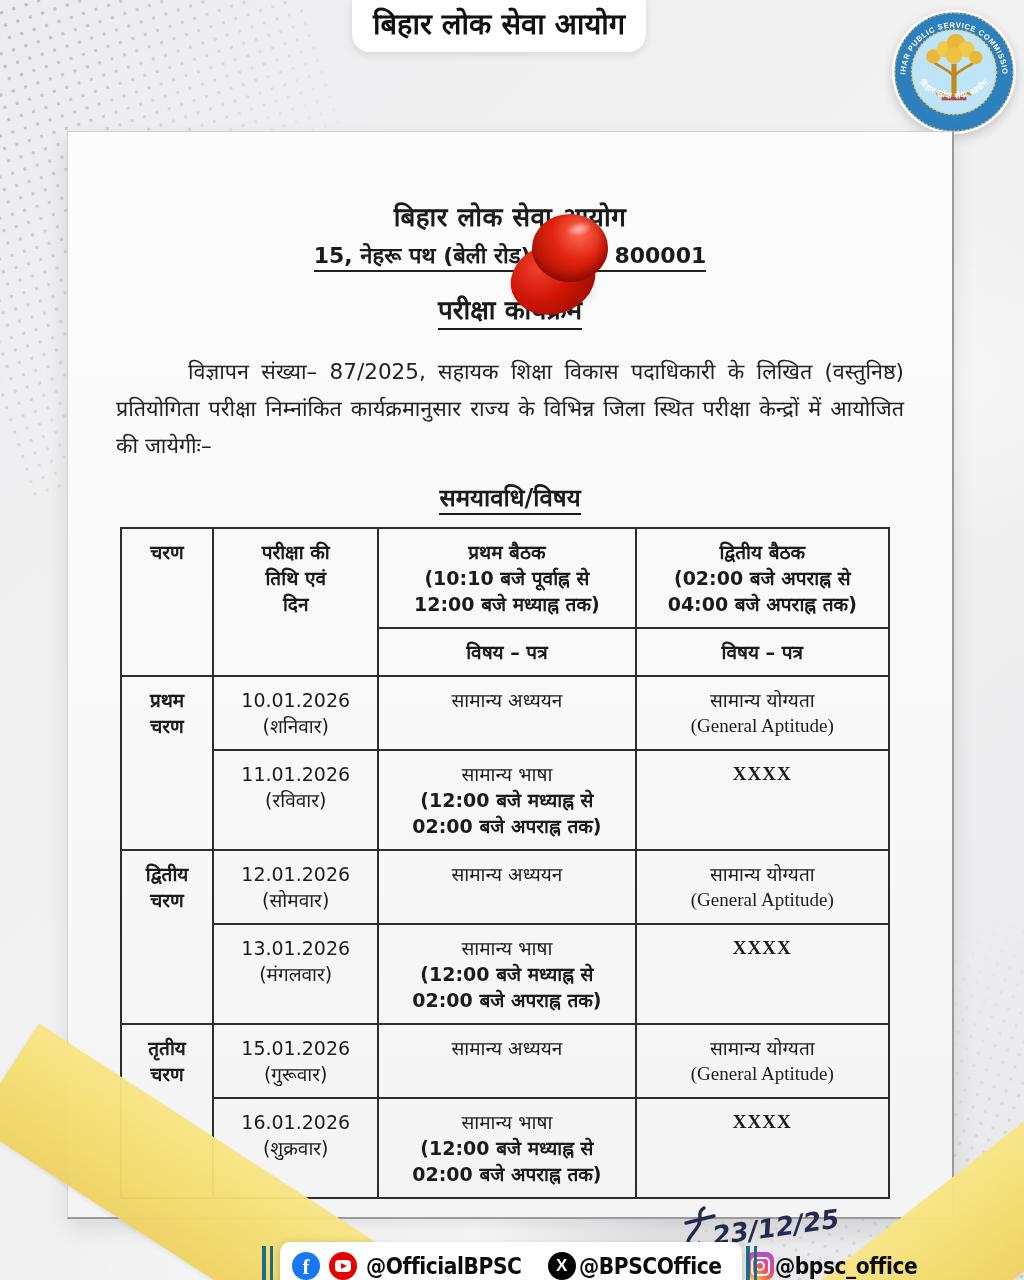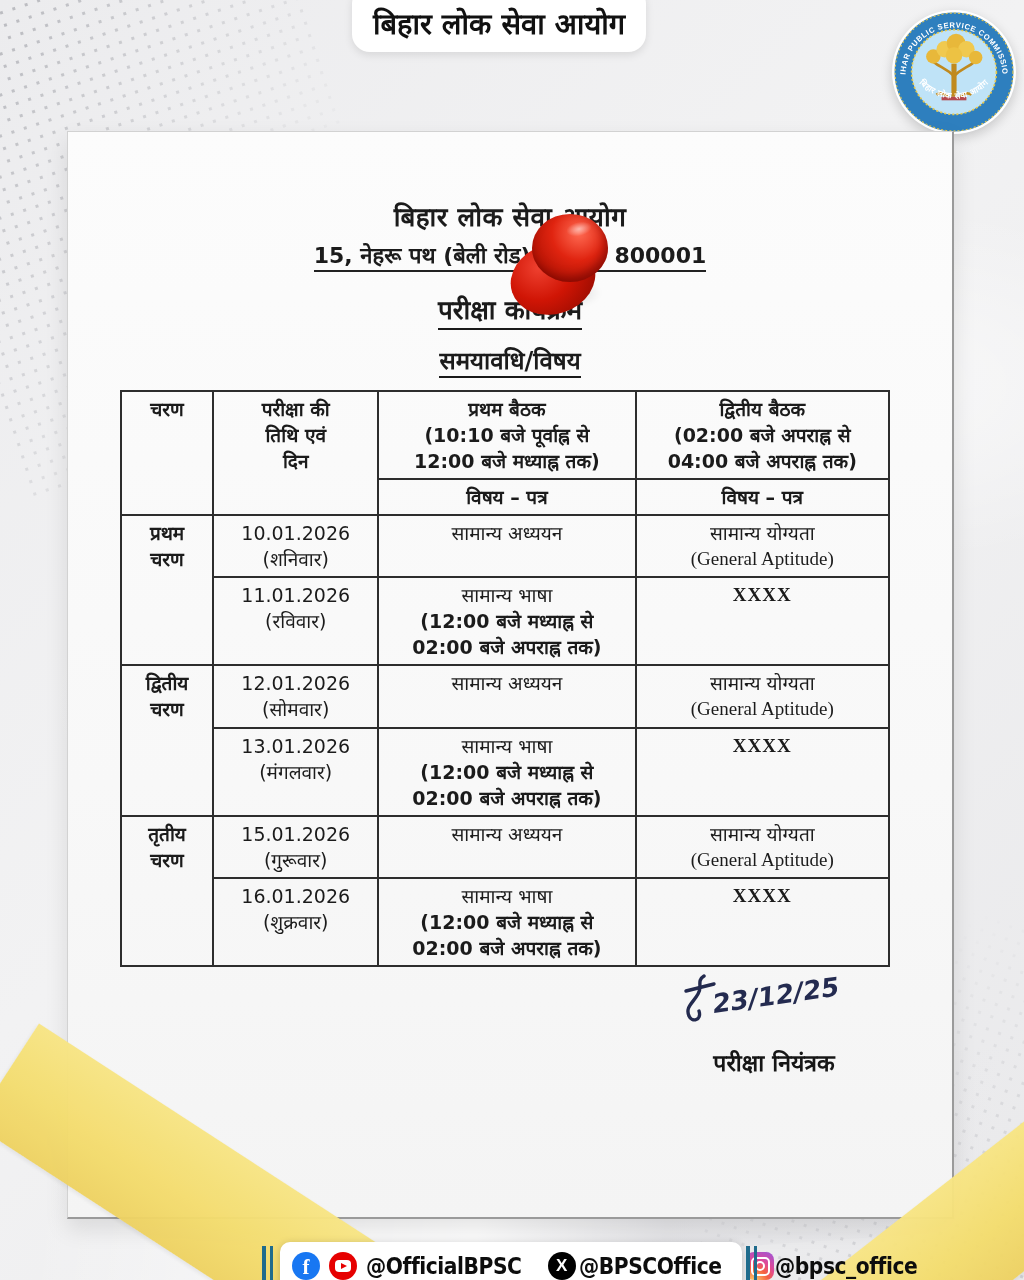--- a/index.html
+++ b/index.html
@@ -75,21 +75,21 @@
   .address { margin-top:5px; font-size:22px; font-weight:600; }
   .address span { border-bottom:2px solid #222; padding-bottom:2px; }
   .doc-title { margin-top:22px; font-size:26px; font-weight:bold; }
   .doc-title span { border-bottom:2.5px solid #1a1a1a; padding-bottom:3px; }
   .intro { margin-top:26px; font-size:21.5px; line-height:37px; text-align:justify; text-indent:72px; color:#222; }
   .section-title { margin-top:16px; font-size:24px; font-weight:bold; }
   .section-title span { border-bottom:2px solid #1a1a1a; padding-bottom:1px; }
 
   
   table.sched { border-collapse:collapse; table-layout:fixed; width:770px; margin:14px 0 0 4px; }
-  table.sched td { border:2px solid #2d2d2d; vertical-align:top; text-align:center; padding:4px 4px; line-height:26px; font-size:19px; }
+  table.sched td { border:2px solid #2d2d2d; vertical-align:top; text-align:center; padding:10px 4px; line-height:26px; font-size:19px; }
   td.hc { font-weight:bold; }
   td.sub { line-height:24px; }
   td.phase { vertical-align:middle; font-weight:bold; font-size:20px; line-height:28px; }
   td.date { font-size:20px; line-height:27px; padding-top:4px;margin-top:8px; }
   td.subj .ln { min-height:0; }
   td.subj .tm { font-weight:bold;text-align:center; }
   td.xxxx { vertical-align:middle; font-family:"Liberation Serif", serif; font-weight:bold; font-size:21px; letter-spacing:1px; }
   .eng { font-family:"Liberation Serif", serif; font-size:19px; }
   .ln:empty { display:none; }
 
@@ -167,20 +167,21 @@
   <div class="doc">
 
     <div class="center org-name">बिहार लोक सेवा आयोग</div>
     <div class="center address">
       <span>15, नेहरू पथ (बेली रोड),  पटना – 800001</span>
     </div>
     <div class="center doc-title">
       <span>परीक्षा कार्यक्रम</span>
     </div>
 
+    <p class="intro">विज्ञापन संख्या– 87/2025, सहायक शिक्षा विकास पदाधिकारी के लिखित (वस्तुनिष्ठ) प्रतियोगिता परीक्षा निम्नांकित कार्यक्रमानुसार राज्य के विभिन्न जिला स्थित परीक्षा केन्द्रों में आयोजित की जायेगीः–</p>
 
     <div class="center section-title">
       <span>समयावधि/विषय</span>
     </div>
 
     <table class="sched">
       <colgroup>
           <col style="width:12%">
           <col style="width:21.5%">
           <col style="width:33.5%">

